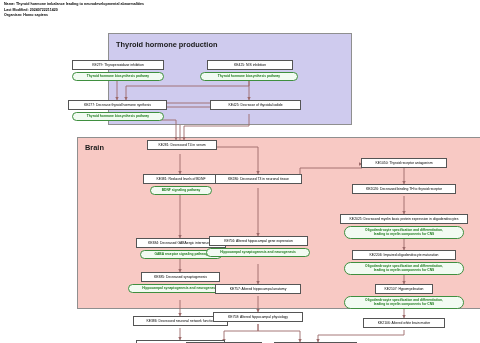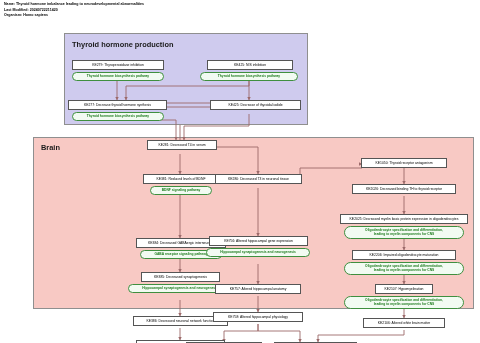--- a/index.html
+++ b/index.html
@@ -38,20 +38,21 @@
     top: 24px;
     width: 480px;
     height: 319px;
   }
 
   
   .group {
     position: absolute;
     box-sizing: border-box;
     border: 1px solid #8f8f8f;
+    margin-left: 44px;
   }
   .group-title {
     position: absolute;
     font-size: 7.4px;
     font-weight: bold;
     color: #1b1b1b;
     white-space: nowrap;
   }
   #group-thyroid {
     left: 64px;

